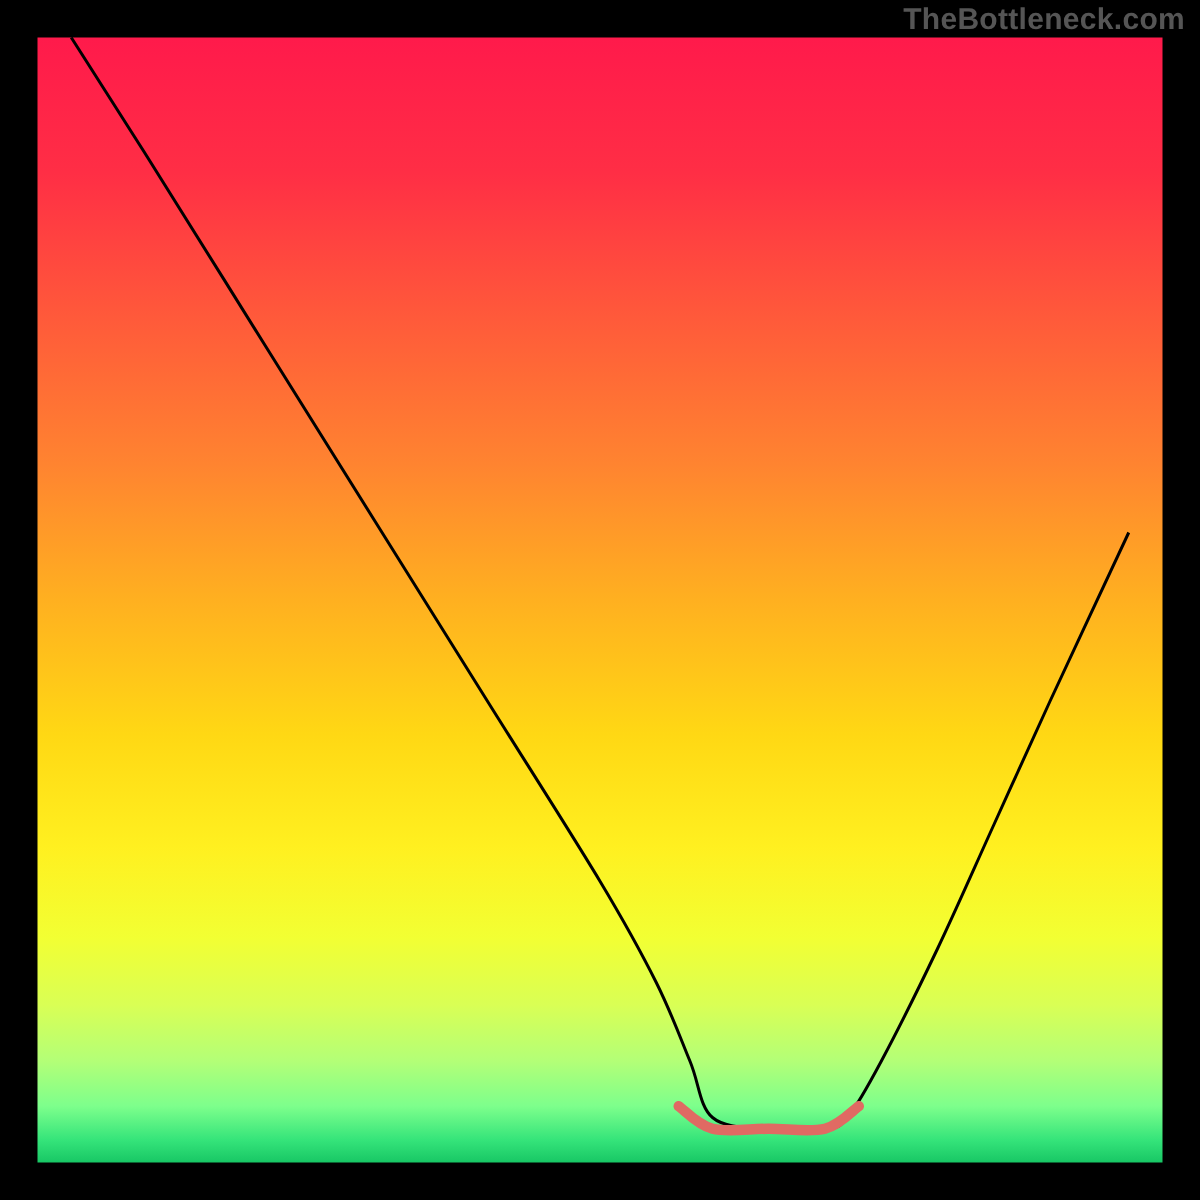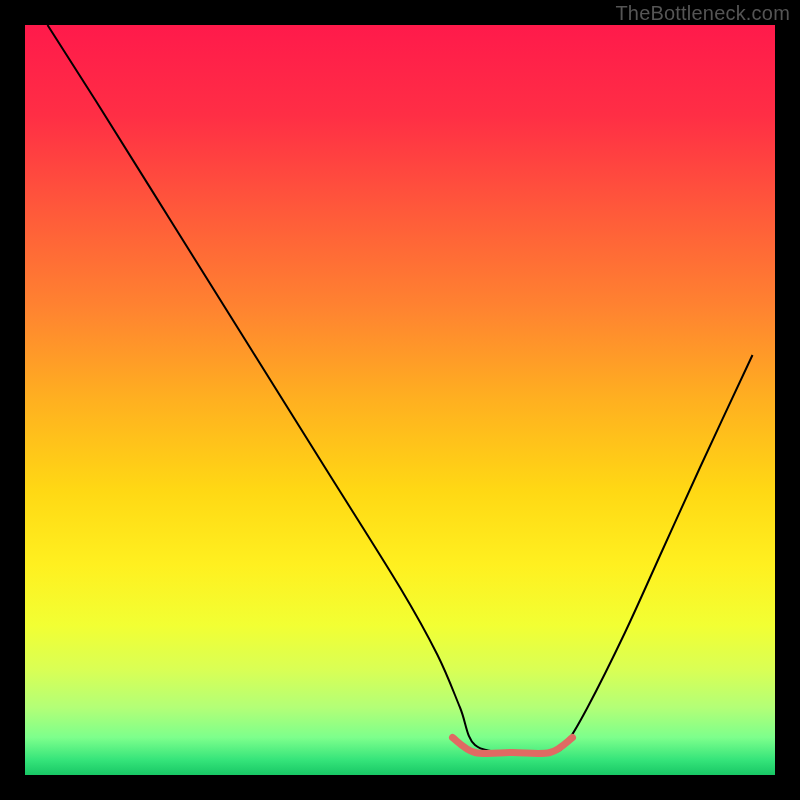--- a/index.html
+++ b/index.html
@@ -15,21 +15,21 @@
     position: relative;
     width: 800px;
     height: 800px;
   }
   svg { display: block; }
   .watermark {
     position: absolute;
     top: 2px;
     right: 10px;
     font-size: 20px;
-    font-weight: 400;
+    font-weight: 700;
     color: #555;
     letter-spacing: 0.2px;
     user-select: none;
   }
 </style>
 </head>
 <body>
 
 <div class="chart-wrap">
   <svg id="chart-svg" width="800" height="800" viewBox="0 0 800 800">

